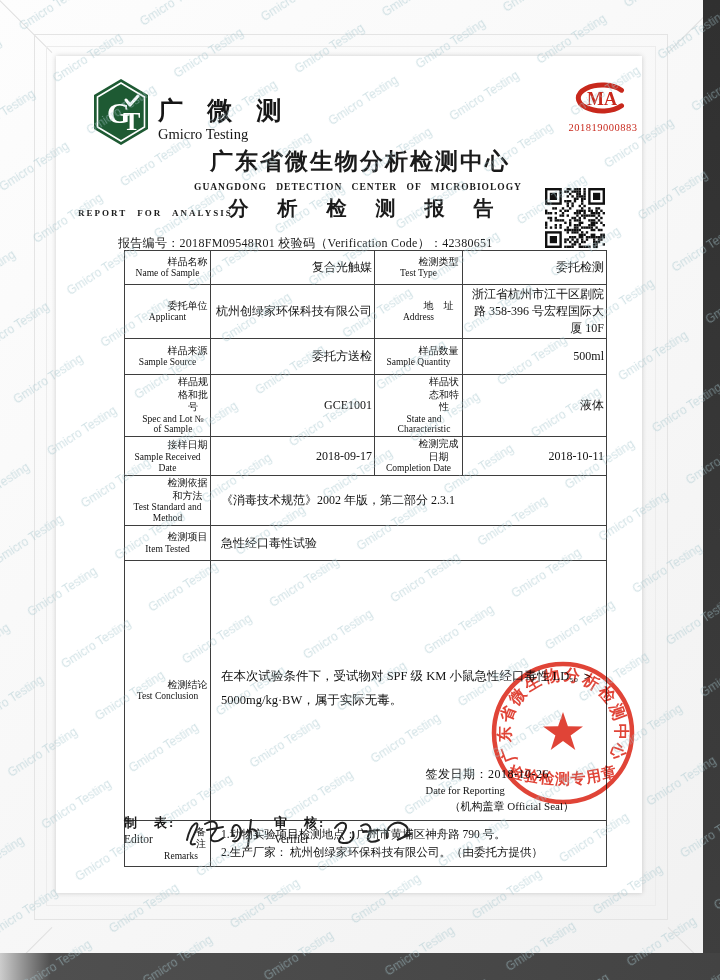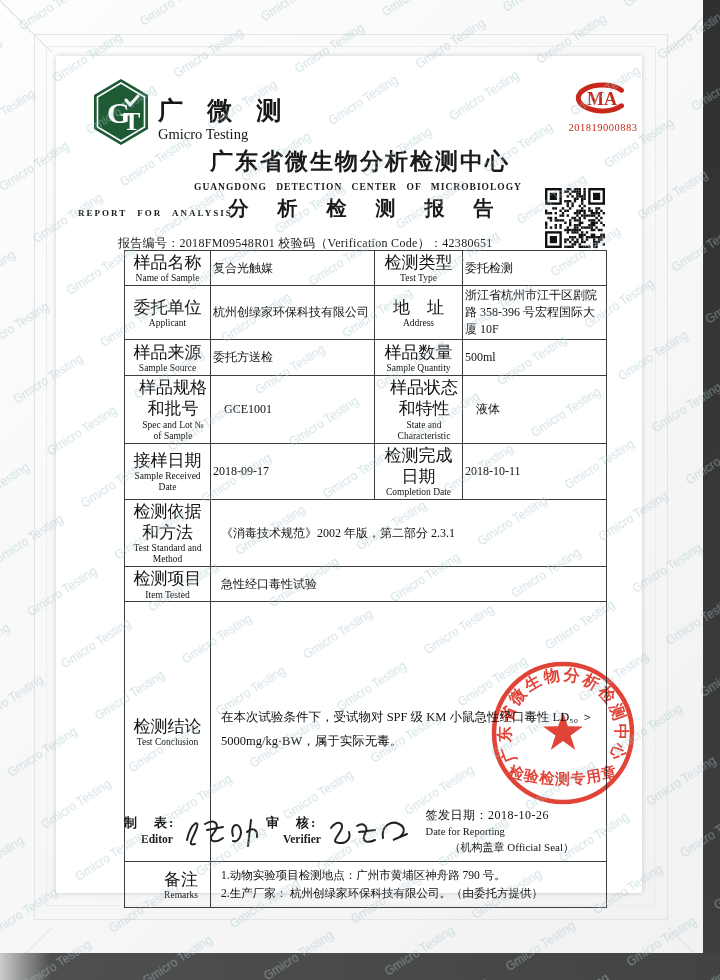--- a/index.html
+++ b/index.html
@@ -50,42 +50,42 @@
   .report-line{position:absolute;left:62px;top:179px;font-size:12px;letter-spacing:.3px;}
 
   
   .report-table{position:absolute;left:68px;top:194px;width:482px;border-collapse:collapse;table-layout:fixed;}
   .report-table td{border:1px solid var(--table-border);padding:1px 2px;vertical-align:middle;
     font-size:12px;color:#111;}
   col.c1{width:86px;} col.c2{width:164px;} col.c3{width:88px;} col.c4{width:144px;}
   tr.h33 td{height:31px;} tr.h35 td{height:33px;} tr.h36 td{height:34px;}
   tr.h37 td{height:35px;padding-left:13px;} tr.h34 td{height:32px;} tr.h259 td{height:257px;} tr.h45 td{height:43px;padding-left:29px;}
   td.lbl{text-align:center;}
-  td.lbl .cn{font-size:17px;line-height:1.25;}
+  td.lbl .cn{font-size:10px;line-height:1.25;margin-left:40px;}
   td.lbl .en{font-size:9.5px;line-height:1.15;}
-  td.val{text-align:left;}
+  td.val{text-align:right;}
   td.val.left{text-align:left;padding-left:10px;}
   .conclusion-cell{position:relative;}
   .conclusion-text{position:absolute;left:10px;right:8px;top:104px;font-size:12.5px;line-height:1.9;}
   .date-block{position:absolute;right:32px;bottom:6px;font-size:12px;}
   .date-block .l1{letter-spacing:.5px;}
   .date-block .l2{font-size:10.5px;margin-top:2px;}
   .date-block .l3{font-size:11px;margin-top:3px;padding-left:24px;}
   .remarks div{font-size:11.5px;line-height:1.55;}
 
   
   .seal{position:absolute;left:431px;top:601px;width:152px;height:152px;z-index:3;
     opacity:.9;mix-blend-mode:multiply;}
 
   
   .signatures{position:absolute;left:68px;top:758px;width:500px;height:60px;}
   .sig-group{position:absolute;top:0;display:flex;align-items:flex-start;}
-  .sig-group.g1{left:0;} .sig-group.g2{left:142px;} .sig-group.g3{left:300px;}
+  .sig-group.g1{left:0;} .sig-group.g2{left:150px;} .sig-group.g3{left:300px;}
   .sig-lbl .cn{font-size:13px;font-weight:bold;letter-spacing:2px;}
-  .sig-lbl .en{font-size:11.5px;font-weight:bold;margin-top:1px;margin-left:17px;}
+  .sig-lbl .en{font-size:11.5px;font-weight:normal;margin-top:1px;}
   .sig-ink{margin-left:2px;margin-top:-4px;}
 
   
   .watermark{position:absolute;inset:0;z-index:9;pointer-events:none;}
 </style>
 </head>
 <body>
 
 <div class="photo">
 

